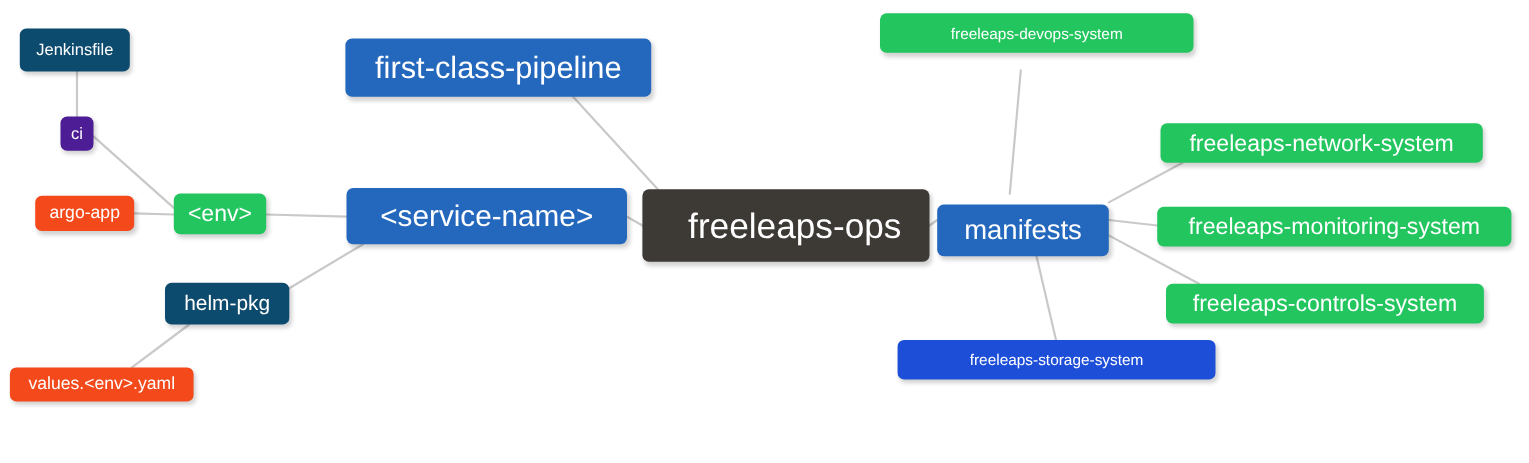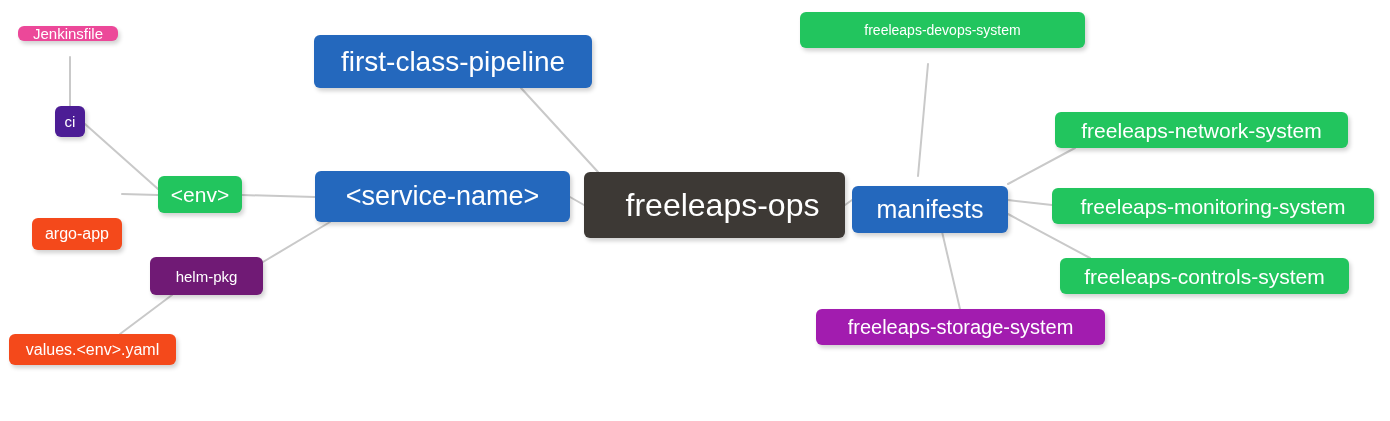--- a/index.html
+++ b/index.html
@@ -71,44 +71,44 @@
       </div>
       <div class="node" style="left: 315px; top: 171px; width: 255px; height: 51px; background: rgb(36, 104, 189); font-size: 27px;">
         <span class="node-label">&lt;service-name&gt;</span>
       </div>
       <div class="node" style="left: 852px; top: 186px; width: 156px; height: 47px; background: rgb(36, 104, 189); font-size: 25px;">
         <span class="node-label">manifests</span>
       </div>
       <div class="node" style="left: 158px; top: 176px; width: 84px; height: 37px; background: rgb(34, 197, 94); font-size: 21px;">
         <span class="node-label">&lt;env&gt;</span>
       </div>
-      <div class="node" style="left: 150px; top: 257px; width: 113px; height: 38px; background: #701a75; font-size: 15px;">
+      <div class="node" style="left: 150px; top: 257px; width: 113px; height: 38px; background: #0c4a6e; font-size: 19px;">
         <span class="node-label">helm-pkg</span>
       </div>
-      <div class="node" style="left: 18px; top: 26px; width: 100px; height: 15px; background: #ec4899; font-size: 15px; align-items: flex-end;">
+      <div class="node" style="left: 18px; top: 26px; width: 100px; height: 39px; background: #0c4a6e; font-size: 15px;">
         <span class="node-label">Jenkinsfile</span>
       </div>
       <div class="node" style="left: 55px; top: 106px; width: 30px; height: 31px; background: #4c1d95; font-size: 15px;">
         <span class="node-label">ci</span>
       </div>
-      <div class="node" style="left: 32px; top: 178px; width: 90px; height: 32px; background: rgb(244, 73, 27); font-size: 16px; margin-top: 40px;">
+      <div class="node" style="left: 32px; top: 178px; width: 90px; height: 32px; background: rgb(244, 73, 27); font-size: 16px;">
         <span class="node-label">argo-app</span>
       </div>
       <div class="node" style="left: 9px; top: 334px; width: 167px; height: 31px; background: rgb(244, 73, 27); font-size: 16px;">
         <span class="node-label">values.&lt;env&gt;.yaml</span>
       </div>
       <div class="node" style="left: 800px; top: 12px; width: 285px; height: 36px; background: rgb(34, 197, 94); font-size: 14px;">
         <span class="node-label">freeleaps-devops-system</span>
       </div>
       <div class="node" style="left: 1055px; top: 112px; width: 293px; height: 36px; background: rgb(34, 197, 94); font-size: 21px; text-align: center;">
         <span class="node-label">freeleaps-network-system</span>
       </div>
       <div class="node" style="left: 1052px; top: 188px; width: 322px; height: 36px; background: rgb(34, 197, 94); font-size: 21px;">
         <span class="node-label">freeleaps-monitoring-system</span>
       </div>
       <div class="node" style="left: 1060px; top: 258px; width: 289px; height: 36px; background: rgb(34, 197, 94); font-size: 21px;">
         <span class="node-label">freeleaps-controls-system</span>
       </div>
-      <div class="node" style="left: 816px; top: 309px; width: 289px; height: 36px; background: #a21caf; font-size: 20px;">
+      <div class="node" style="left: 816px; top: 309px; width: 289px; height: 36px; background: #1d4ed8; font-size: 14px;">
         <span class="node-label">freeleaps-storage-system</span>
       </div>
     </div>
 </div>
 
 </body></html>

